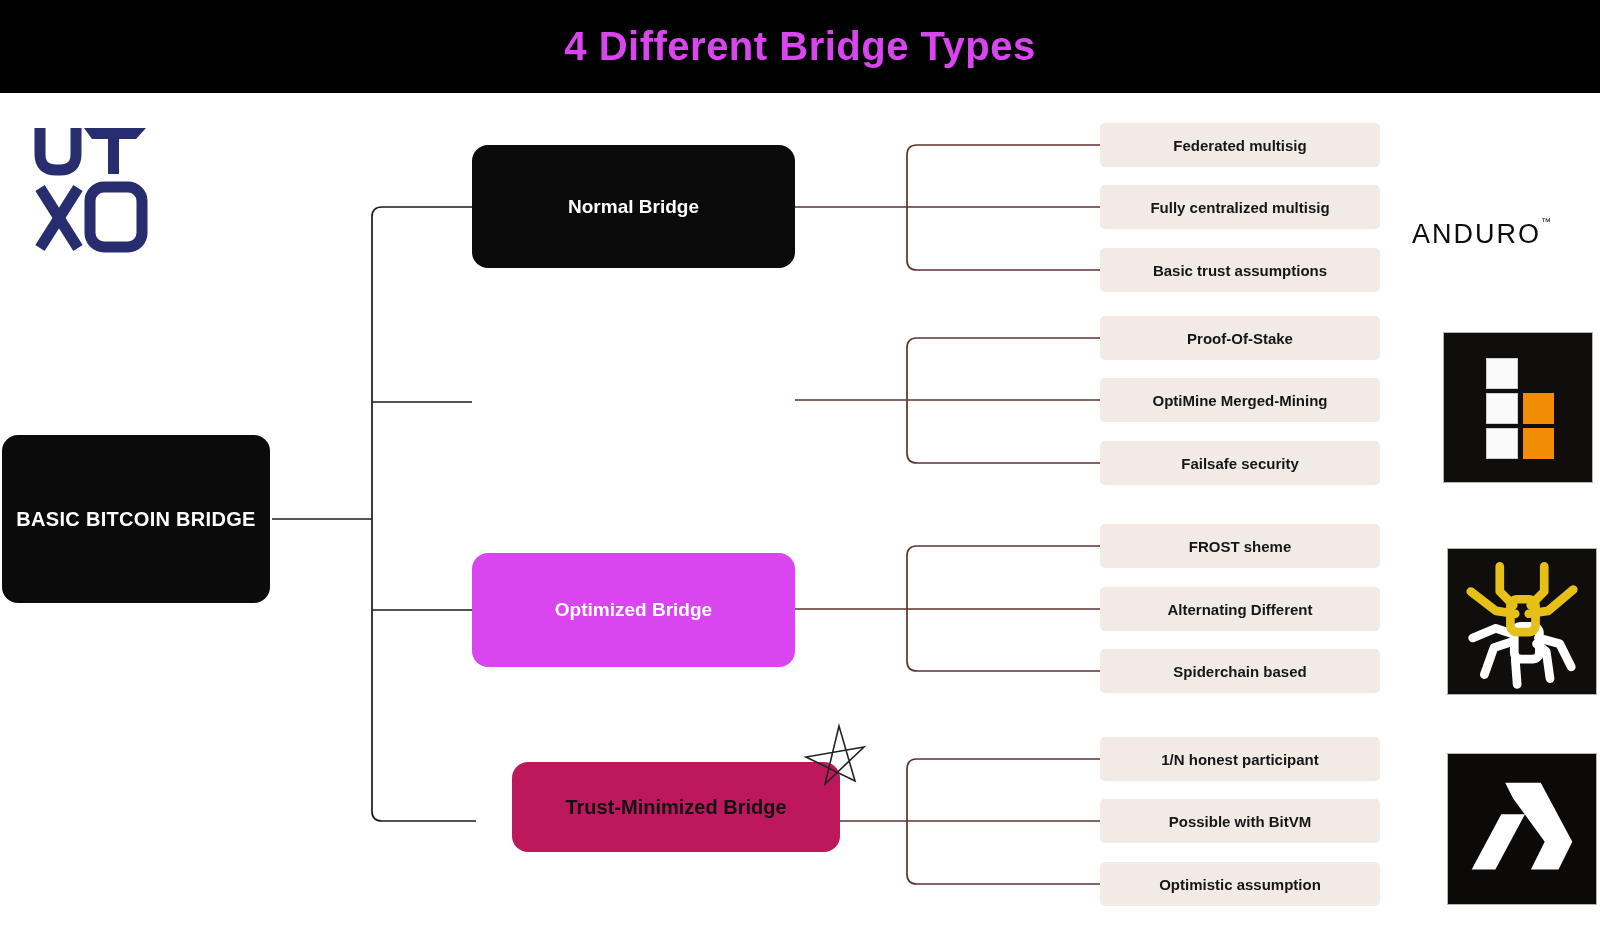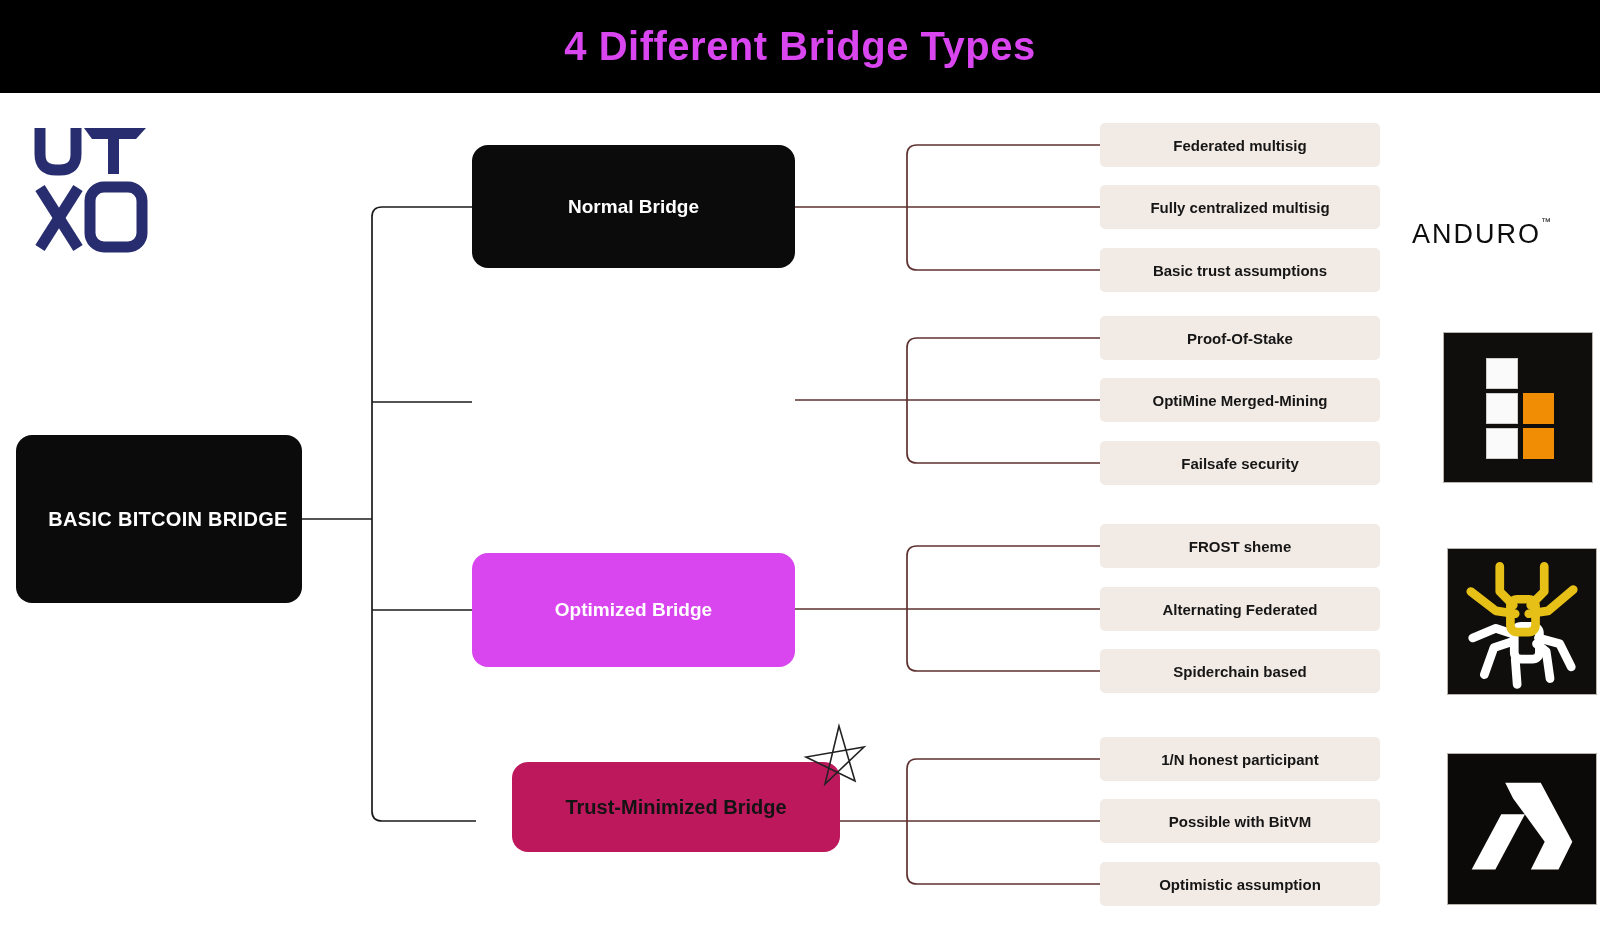--- a/index.html
+++ b/index.html
@@ -14,21 +14,21 @@
   }
   .header .title{color:#d946ef;font-size:40px;font-weight:bold;letter-spacing:.5px;}
   
   #wires{position:absolute;left:0;top:0;z-index:0;}
   
   .node{
     position:absolute;z-index:2;border-radius:16px;
     display:flex;align-items:center;justify-content:center;
     font-weight:bold;text-align:center;
   }
-  .root-node{left:16px;top:435px;width:268px;height:168px;background:#0b0b0b;color:#ffffff;font-size:20px;letter-spacing:.3px;padding-left:18px;}
+  .root-node{left:2px;top:435px;width:268px;height:168px;background:#0b0b0b;color:#ffffff;font-size:20px;letter-spacing:.3px;}
   .bridge-label{font-size:19px;}
   .n-normal{left:472px;top:145px;width:323px;height:123px;background:#0b0b0b;color:#ffffff;}
   .n-reinforced{left:472px;top:344px;width:323px;height:116px;background:#9c119c;color:#ffffff;}
   .n-optimized{left:472px;top:553px;width:323px;height:114px;background:#d946ef;color:#ffffff;}
   .n-trust{left:476px;top:762px;width:328px;height:90px;background:#be185d;color:#131313;font-size:20px;margin-left:36px;}
   
   .feature{
     position:absolute;z-index:2;left:1100px;width:280px;height:44px;border-radius:5px;
     background:#f2eae4;color:#161616;font-weight:bold;font-size:15px;
     display:flex;align-items:center;justify-content:center;text-align:center;
@@ -112,21 +112,21 @@
 
   <div class="feature" style="top:123px">Federated multisig</div>
   <div class="feature" style="top:185px">Fully centralized multisig</div>
   <div class="feature" style="top:248px">Basic trust assumptions</div>
 
   <div class="feature" style="top:316px">Proof-Of-Stake</div>
   <div class="feature" style="top:378px">OptiMine Merged-Mining</div>
   <div class="feature" style="top:441px">Failsafe security</div>
 
   <div class="feature" style="top:524px">FROST sheme</div>
-  <div class="feature" style="top:587px">Alternating Federated</div>
+  <div class="feature" style="top:587px">Alternating Different</div>
   <div class="feature" style="top:649px">Spiderchain based</div>
 
   <div class="feature" style="top:737px">1/N honest participant</div>
   <div class="feature" style="top:799px">Possible with BitVM</div>
   <div class="feature" style="top:862px">Optimistic assumption</div>
 
   <svg class="star" width="72" height="72" viewBox="0 0 72 72">
     <path d="M40,6 L26,64 L65,27 L7,37 L56,61 Z" fill="none" stroke="#222222" stroke-width="1.6"></path>
   </svg>
 

